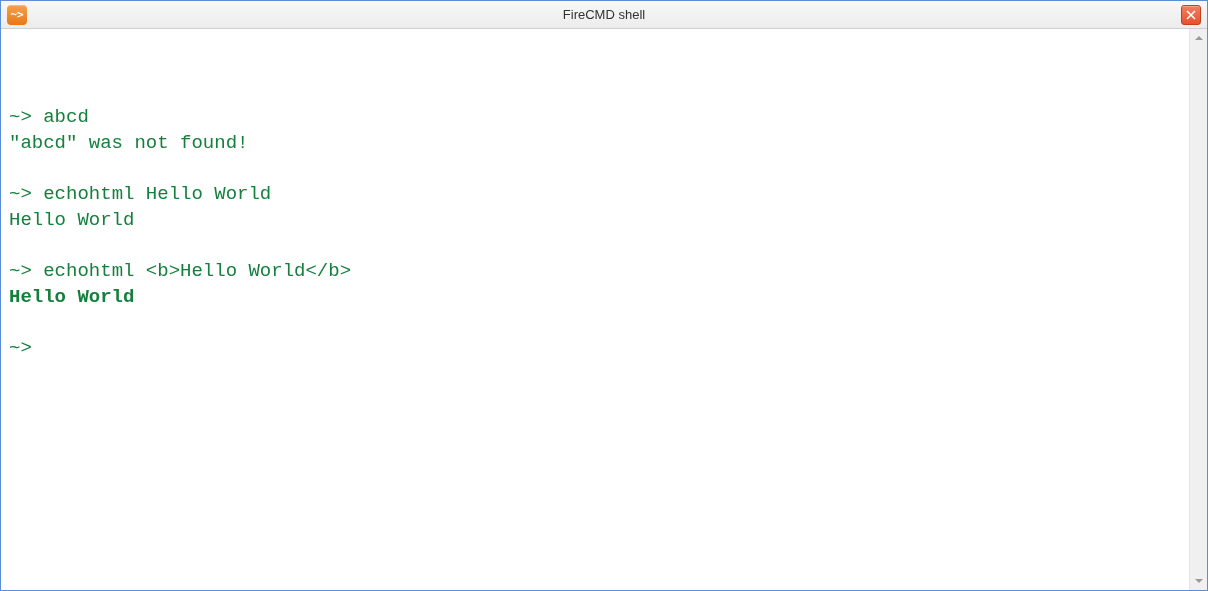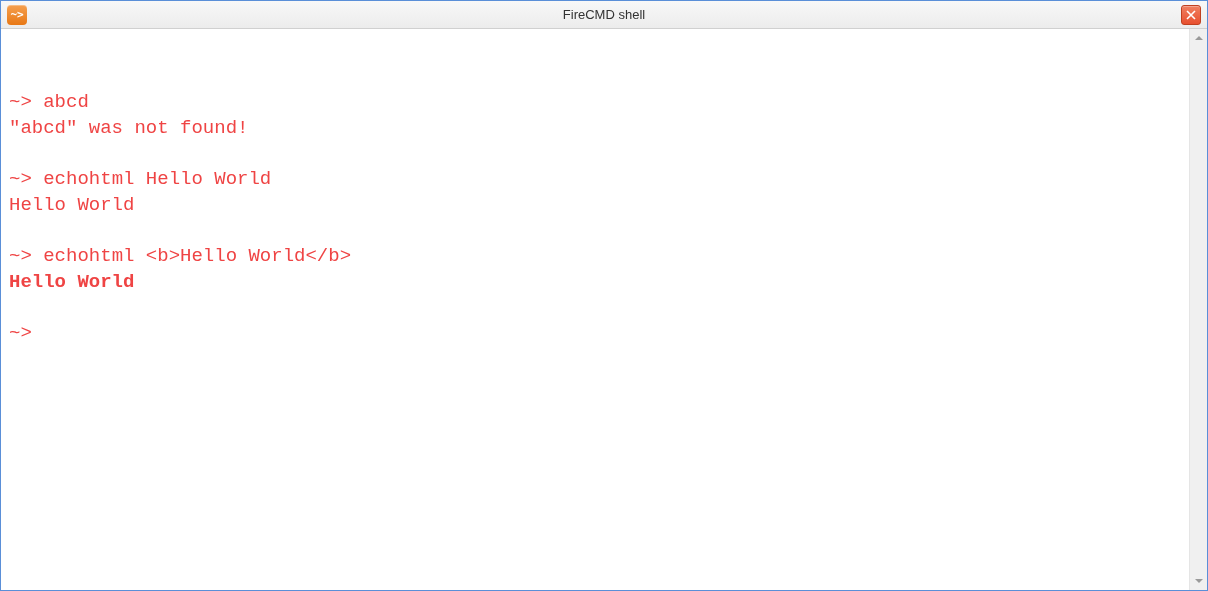--- a/index.html
+++ b/index.html
@@ -71,25 +71,25 @@
       width: 10px;
       height: 10px;
     }
     .content-wrap {
       flex: 1;
       display: flex;
       overflow: hidden;
     }
     .terminal {
       flex: 1;
-      padding: 10px 8px;
+      padding: 25px 8px;
       font-family: "Courier New", "Lucida Console", monospace;
       font-size: 19px;
       line-height: 1.35;
-      color: #ef4444;
+      color: #15803d;
       background: #fff;
       overflow-y: auto;
       white-space: pre-wrap;
     }
     .terminal .bold {
       font-weight: bold;
     }
     .scrollbar {
       width: 18px;
       background: #f0f0f0;

